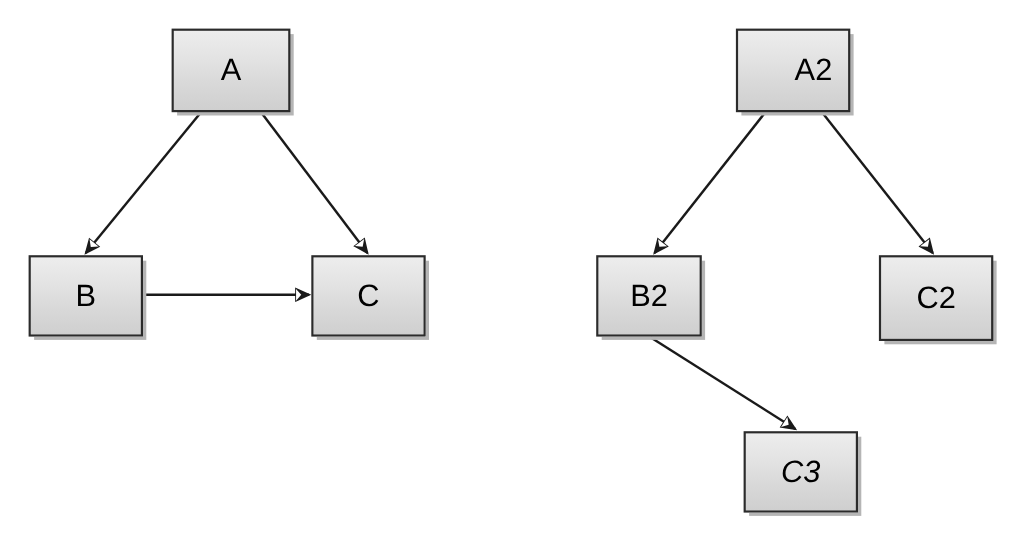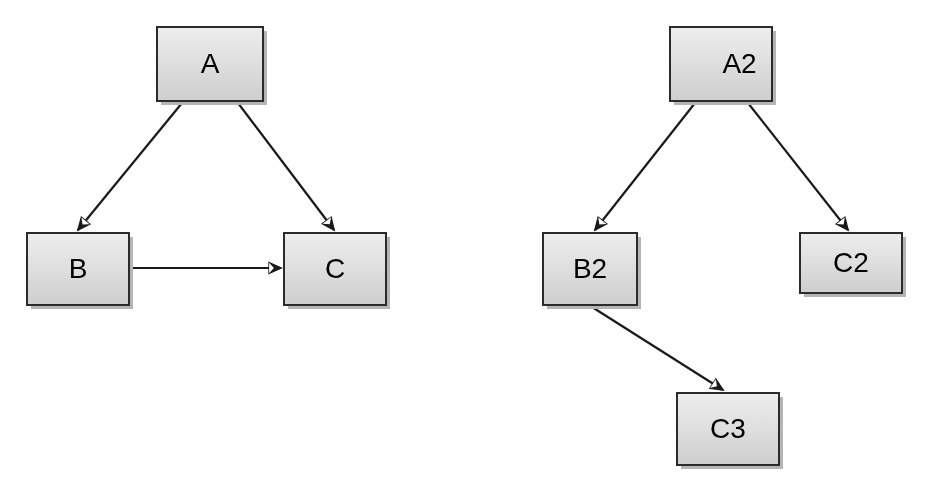--- a/index.html
+++ b/index.html
@@ -95,21 +95,21 @@
       </div>
       <div class="node" style="left: 283px; top: 232px; width: 104px; height: 74px;">
         <span class="node-label">C</span>
       </div>
       <div class="node" style="left: 669px; top: 26px; width: 104px; height: 76px; padding-left: 37px;">
         <span class="node-label">A2</span>
       </div>
       <div class="node" style="left: 542px; top: 232px; width: 96px; height: 74px;">
         <span class="node-label">B2</span>
       </div>
-      <div class="node" style="left: 799px; top: 232px; width: 104px; height: 62px;">
+      <div class="node" style="left: 799px; top: 232px; width: 104px; height: 78px;">
         <span class="node-label">C2</span>
       </div>
-      <div class="node" style="left: 676px; top: 392px; width: 104px; height: 74px;">
+      <div class="node" style="left: 676px; top: 392px; width: 104px; height: 74px; font-style: italic;">
         <span class="node-label">C3</span>
       </div>
     </div>
 
 </div>
 
 </body></html>

